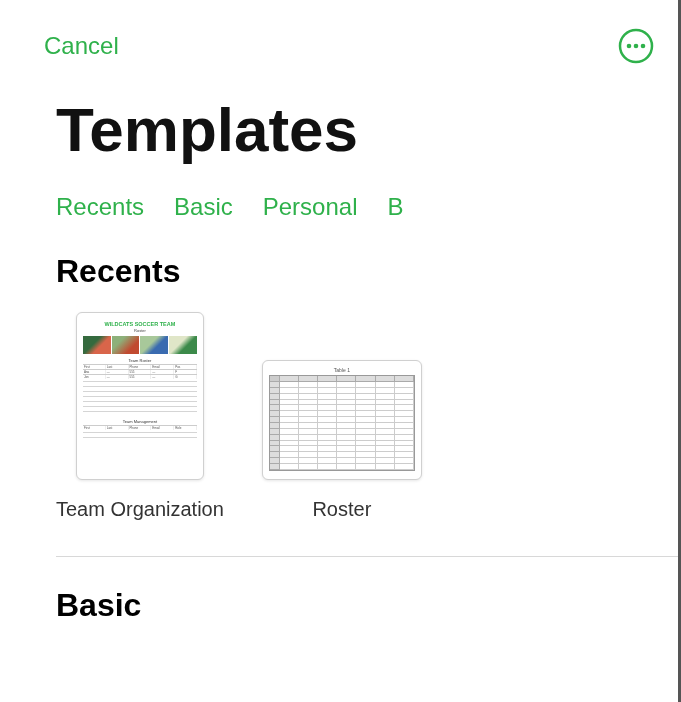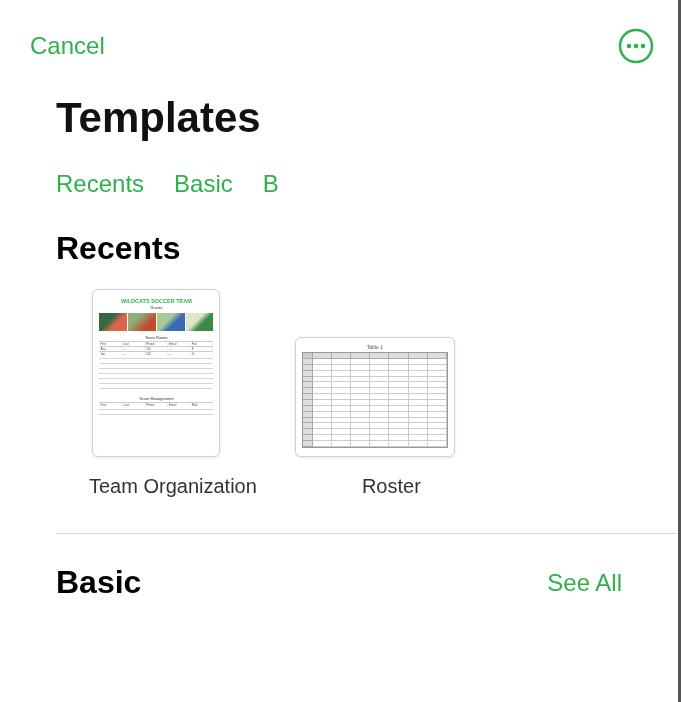--- a/index.html
+++ b/index.html
@@ -13,34 +13,34 @@
     }
     .container {
       height: 100%;
       border-right: 3px solid #555;
       overflow: hidden;
     }
     .topbar {
       display: flex;
       justify-content: space-between;
       align-items: center;
-      padding: 28px 24px 10px 30px;
+      padding: 28px 24px 10px 44px;
     }
     .cancel {
       color: #2fb14b;
       font-size: 24px;
       cursor: pointer;
     }
     .more-icon {
       width: 36px;
       height: 36px;
       cursor: pointer;
     }
     .title {
-      font-size: 42px;
+      font-size: 62px;
       font-weight: 700;
       color: #111;
       padding: 20px 0 10px 56px;
     }
     .tabs {
       display: flex;
       gap: 30px;
       padding: 18px 0 32px 56px;
       white-space: nowrap;
       overflow: hidden;
@@ -186,21 +186,20 @@
     }
     .sheet-grid .cells .r div{
       flex:1;
       border-right:1px solid #ccc;
     }
     .template-label{
       font-size:20px;
       color:#333;
       text-align:center;
       line-height:1.3;
-      margin-left:33px;
     }
     .divider{
       height:1px;
       background:#d8d8d8;
       margin-left:56px;
     }
     .section-header-row{
       display:flex;
       justify-content:space-between;
       align-items:center;
@@ -230,20 +229,21 @@
         <circle cx="25" cy="18" r="2.3" fill="#2fb14b"></circle>
       </svg>
     </span>
   </div>
 
   <h1 class="title">Templates</h1>
 
   <div class="tabs">
     <span class="tab">Recents</span>
     <span class="tab">Basic</span>
+    <span class="tab">Personal</span>
     <span class="tab">B</span>
   </div>
 
   <h2 class="section-title">Recents</h2>
 
   <div class="templates-row">
 
     <div class="template-item">
       <div class="thumb thumb-portrait">
         <div class="thumb-header">WILDCATS SOCCER TEAM</div>
@@ -475,16 +475,15 @@
       </div>
       <div class="template-label">Roster</div>
     </div>
 
   </div>
 
   <div class="divider"></div>
 
   <div class="section-header-row">
     <h2 class="section-title">Basic</h2>
-    <span class="see-all">See All</span>
   </div>
 
 </div>
 
 </body></html>

